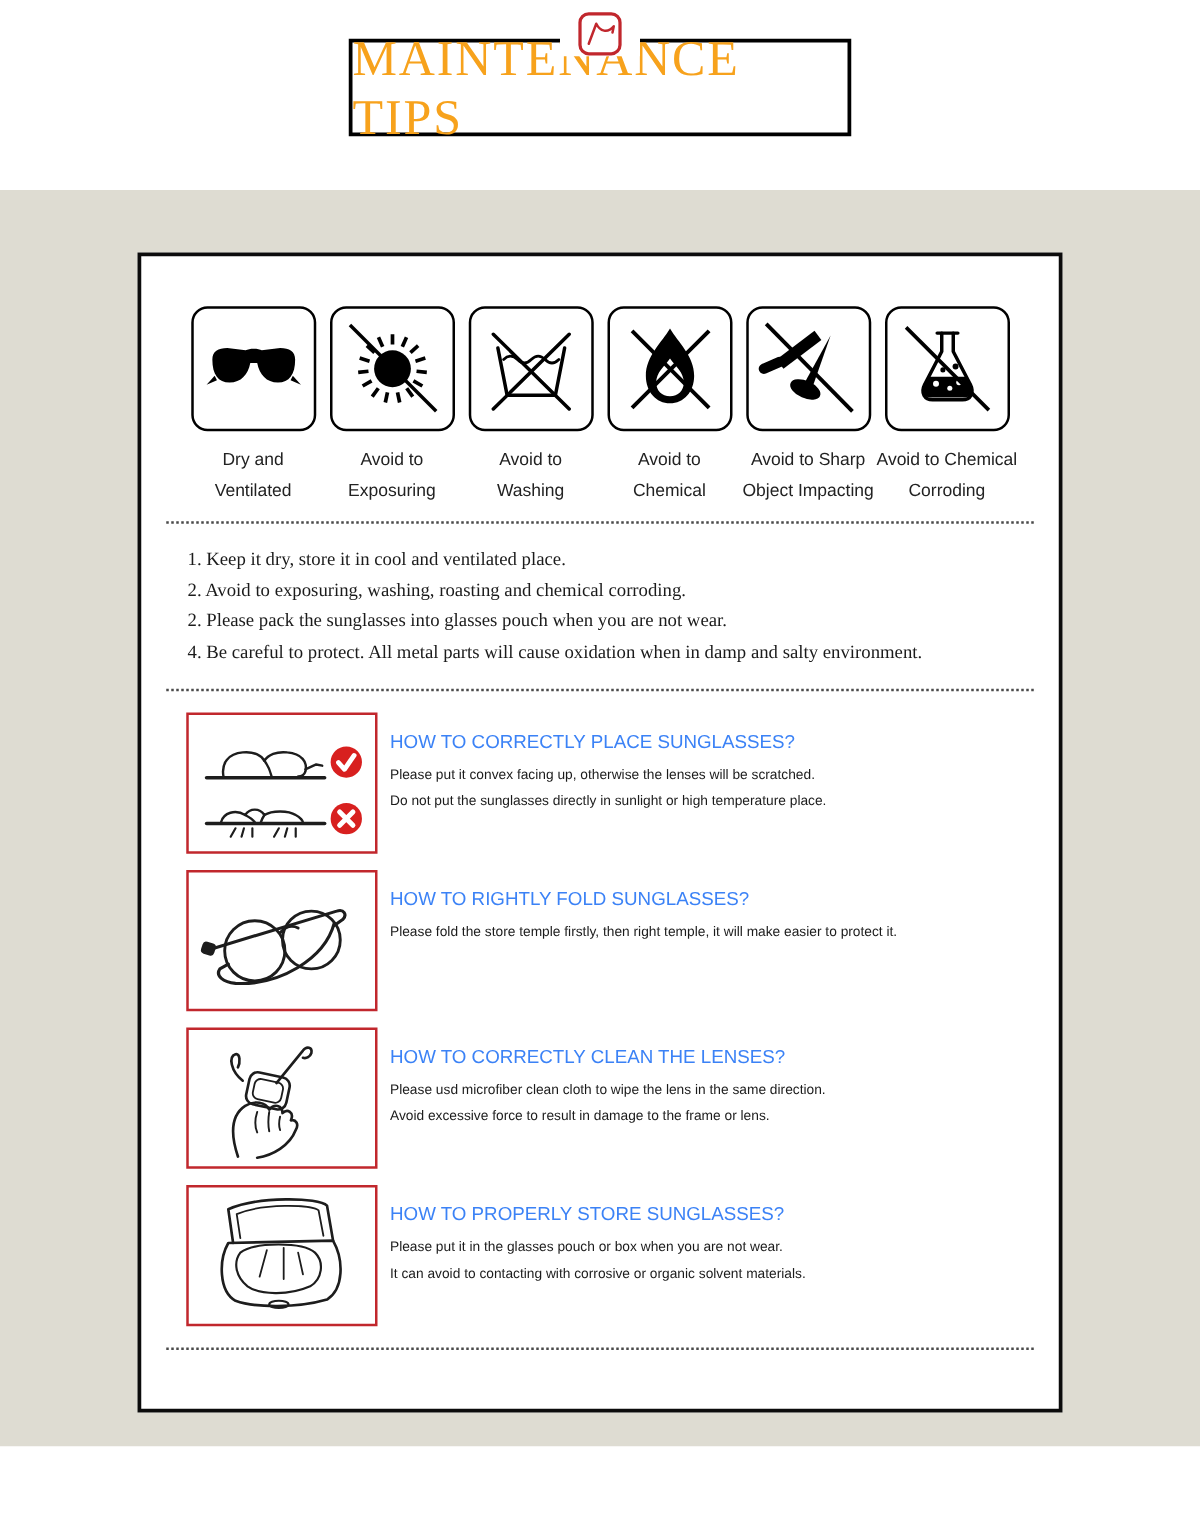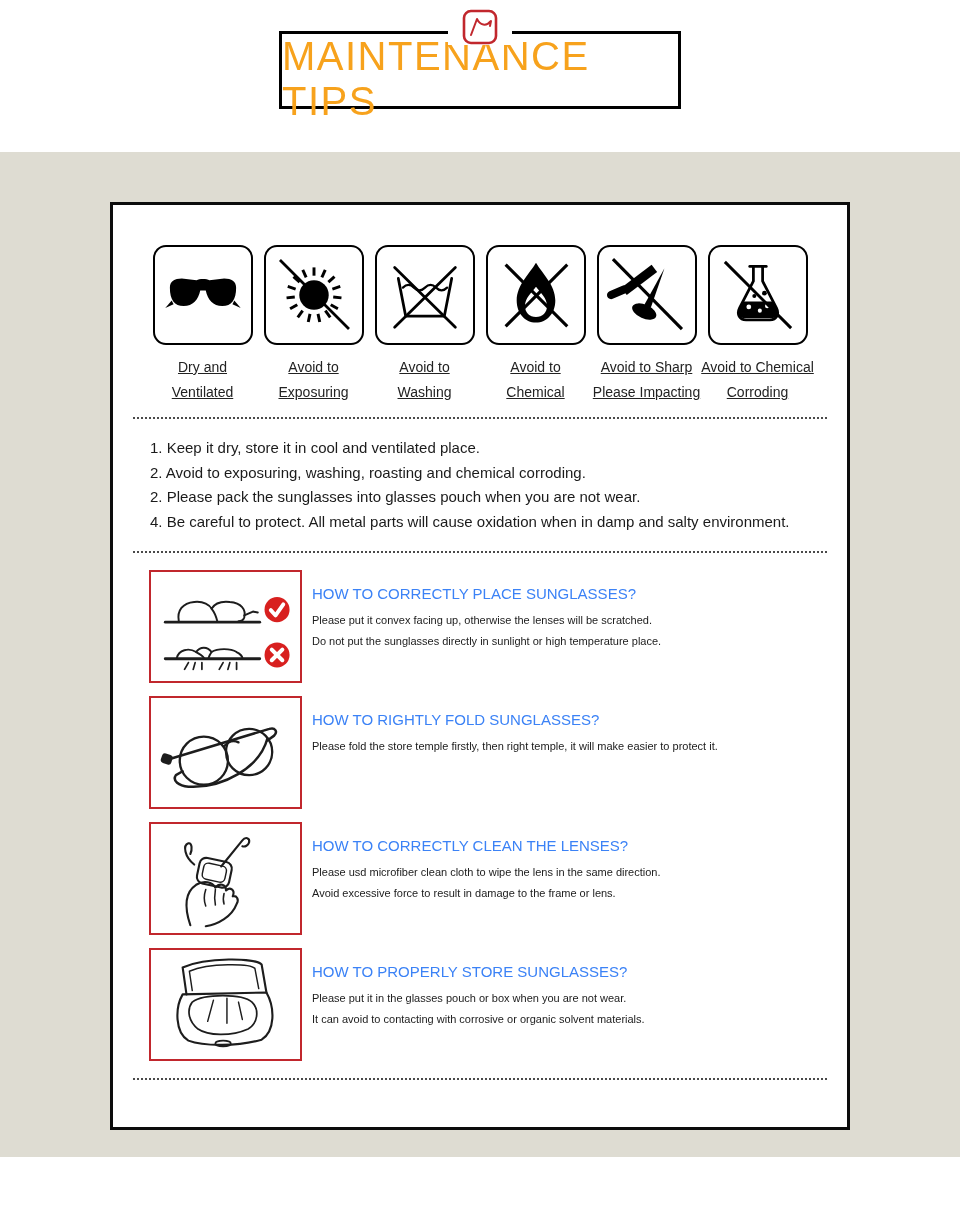--- a/index.html
+++ b/index.html
@@ -3,43 +3,43 @@
 <meta charset="utf-8">
 <style>
   html,body { margin:0; padding:0; background:#ffffff; }
   .page { width:960px; height:1211px; overflow:hidden; background:#ffffff;
           font-family:"Liberation Sans","DejaVu Sans",sans-serif; }
 
   
   .top-area { height:152px; }
   .title-box { width:396px; height:72px; margin:0 auto; position:relative; top:31px;
                border:3px solid #000; background:#fff;
-               display:flex; justify-content:center; }
+               display:flex; align-items:center; justify-content:center;font-family:Liberation Serif, serif; }
   .title-box h1 { margin:0; font-size:40px; font-weight:400; color:#F7A21C; letter-spacing:1.5px; }
   .logo-wrap { position:absolute; top:-25px; left:50%; transform:translateX(-50%);
                background:#fff; padding:0 14px; line-height:0; }
 
   
   .beige-band { background:#DEDCD2; height:1005px; box-sizing:border-box; padding-top:50px; }
   .care-card { width:740px; margin:0 auto; box-sizing:border-box; background:#fff;
                border:3px solid #0c0c0c; padding:40px 20px 30px; }
 
   
   .icons-row { display:flex; justify-content:center; gap:11px; }
   .care-item { width:100px; display:flex; flex-direction:column; align-items:center; }
   .icon-box { width:100px; height:100px; box-sizing:border-box; border:2px solid #000;
               border-radius:13px; display:flex; align-items:center; justify-content:center; background:#fff; }
   .icon-box svg { width:92px; height:92px; }
-  .icon-label { margin-top:14px; font-size:14px; color:#222; white-space:nowrap;text-decoration:underline; }
+  .icon-label { margin-top:14px; font-size:14px; color:#222; white-space:nowrap; }
   .icon-label + .icon-label { margin-top:9px; }
 
   hr.dotted { border:none; height:0; border-top:2px dotted #4a4a4a; margin:17px 0; }
 
   
-  .care-list { list-style:none; margin:5px 0; padding:0 0 0 17px; }
+  .care-list { list-style:none; margin:5px 0; padding:0 0 0 17px;font-family:Liberation Serif, serif; }
   .care-list li { font-size:15px; color:#1b1b1b; line-height:24.5px; }
 
   
   .howto { display:flex; gap:10px; margin:0 0 13px; padding-left:16px; }
   .illus-box { width:153px; height:113px; box-sizing:border-box; flex:none; background:#fff;
                border:2px solid #C1272D; display:flex; align-items:center; justify-content:center; }
   .illus-box svg { width:145px; height:105px; }
   .howto-text { padding-top:15px; }
   .howto-text h2 { margin:0 0 12px; font-size:15px; font-weight:400; color:#3b82f6; }
   .howto-text p { margin:0 0 9px; font-size:11px; color:#1b1b1b; }
@@ -143,21 +143,21 @@
           <div class="icon-box">
             <svg viewBox="0 0 100 100">
               <path fill="#000" d="M22 42 L55 17 L61 25 L28 50 Z"></path>
               <line x1="11" y1="50" x2="25" y2="44" stroke="#000" stroke-width="9" stroke-linecap="round"></line>
               <path fill="#000" d="M69 21 L47 61 L54 64 Z"></path>
               <ellipse cx="47" cy="68" rx="14" ry="7.5" fill="#000" transform="rotate(24 47 68)"></ellipse>
               <line x1="13" y1="11" x2="88" y2="87" stroke="#000" stroke-width="3.4"></line>
             </svg>
           </div>
           <div class="icon-label">Avoid to Sharp</div>
-          <div class="icon-label">Please Impacting</div>
+          <div class="icon-label">Object Impacting</div>
         </div>
 
         <div class="care-item">
           <div class="icon-box">
             <svg viewBox="0 0 100 100">
               <g stroke="#000" fill="none" stroke-width="3" stroke-linejoin="round" stroke-linecap="round">
                 <path d="M41 19 L59 19"></path>
                 <path d="M45 19 L45 35 L30 64 C26.5 71 30 77 37 77 L63 77 C70 77 73.5 71 70 64 L55 35 L55 19"></path>
               </g>
               <path fill="#000" d="M34 57 L66 57 L70.5 65.5 C73 71 70 75 65 75 L35 75 C30 75 27 71 29.5 65.5 Z"></path>

